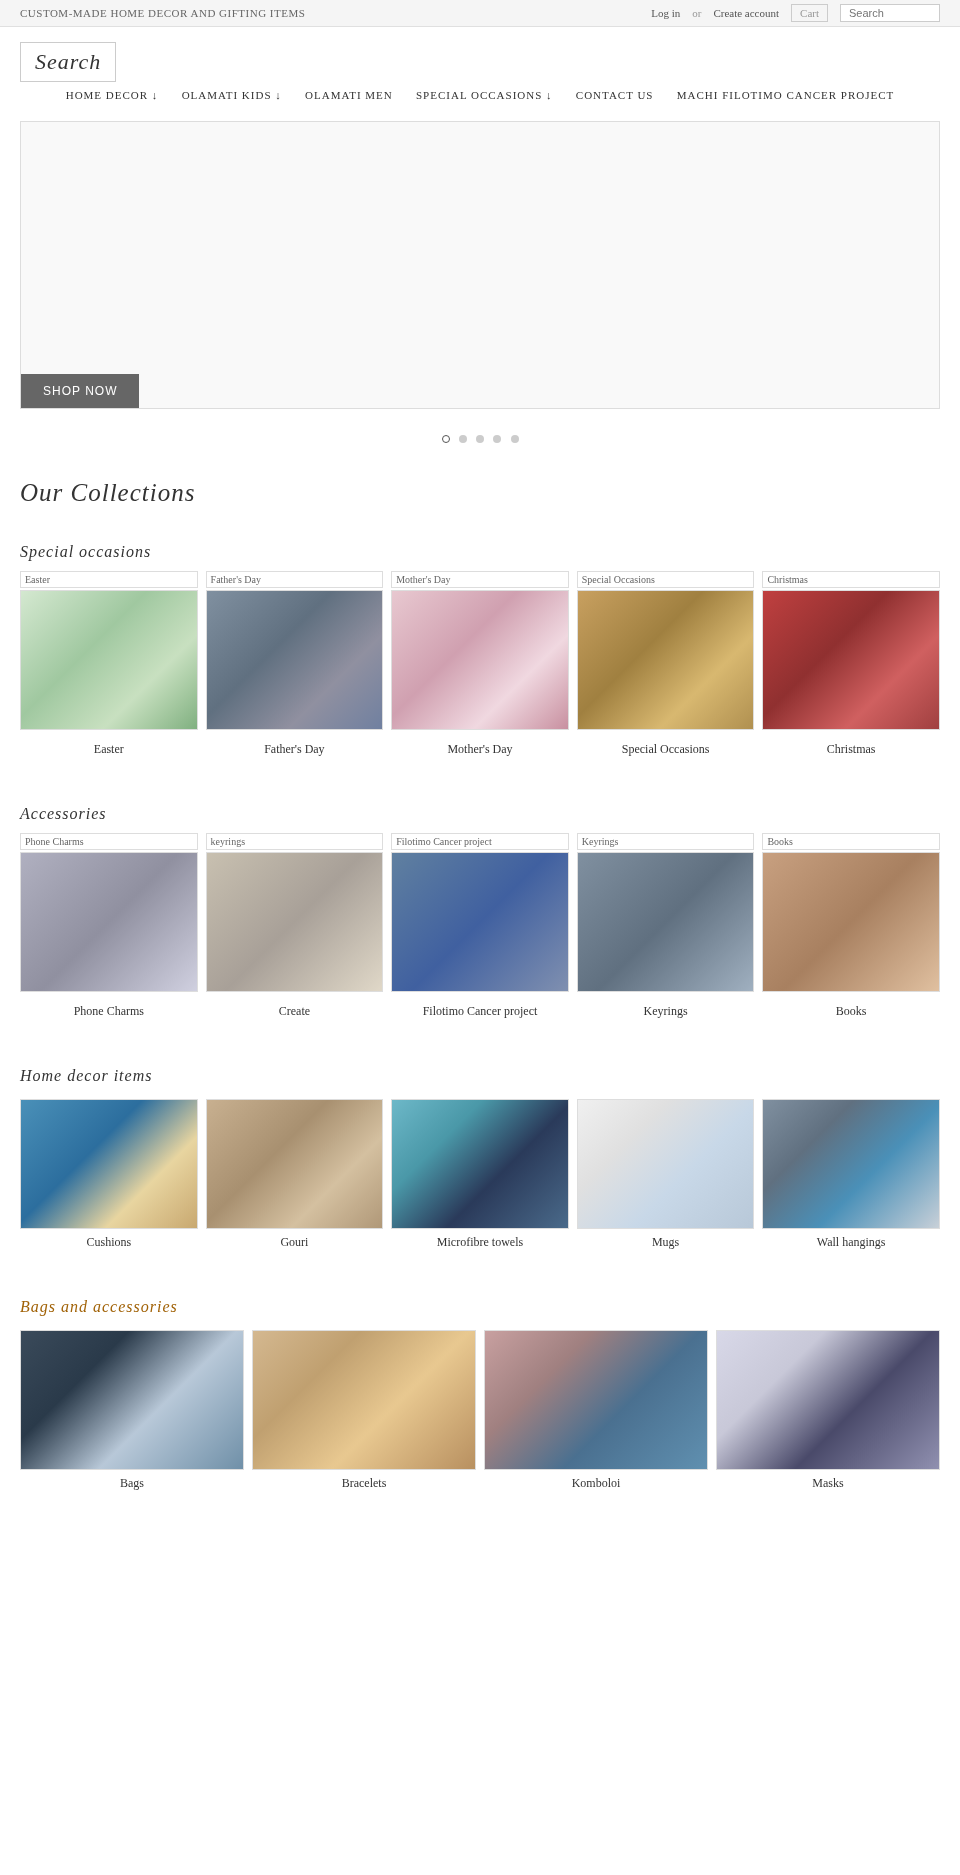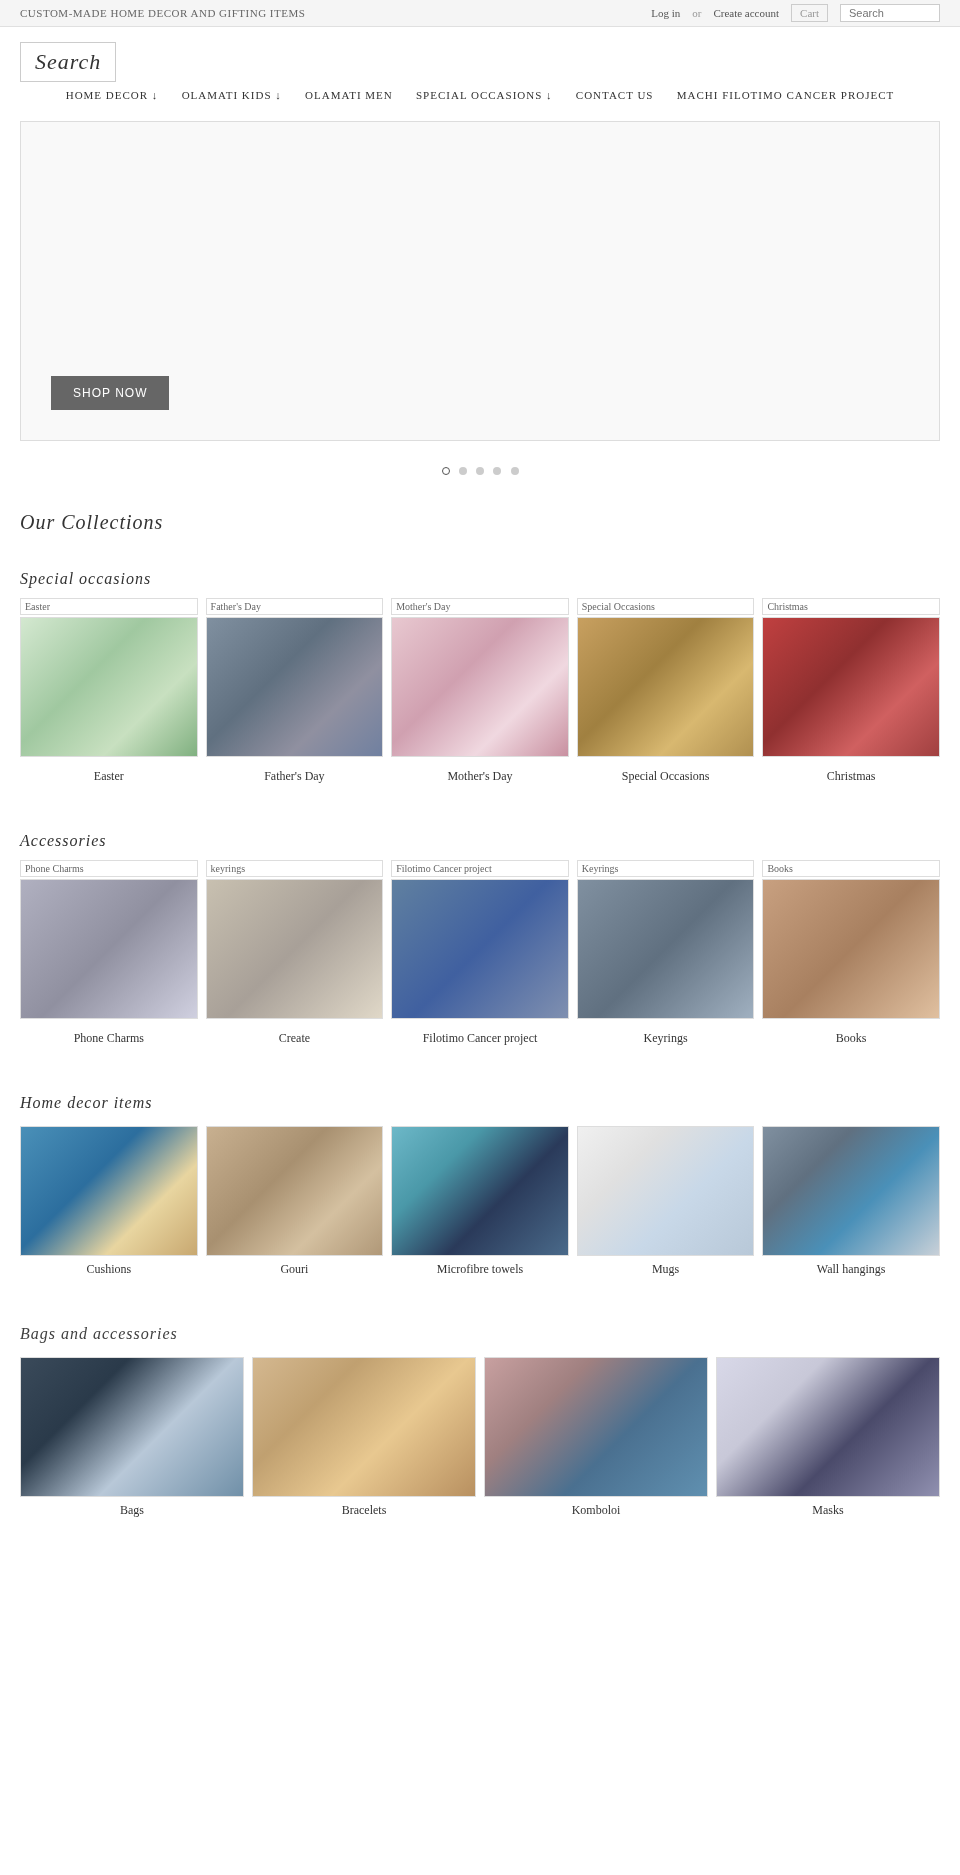--- a/index.html
+++ b/index.html
@@ -50,26 +50,25 @@
       color: #333;
       text-decoration: none;
       margin: 0 10px;
     }
     .nav-bottom { }
 
     
     .hero {
       border: 1px solid #ddd;
       margin: 10px 20px;
-      height: 320px;
+      height: 288px;
       background: #f9f9f9;
       position: relative;
       display: flex;
       align-items: flex-end;
-      padding: 30px;
     }
     .shop-now-btn {
       background: #666;
       color: #fff;
       padding: 10px 22px;
       font-size: 12px;
       letter-spacing: 1px;
       text-transform: uppercase;
       border: none;
       cursor: pointer;
@@ -84,21 +83,21 @@
       height: 8px;
       border-radius: 50%;
       background: #ccc;
       margin: 0 3px;
     }
     .hero-dot.active { background: #999; border: 1px solid #555; background: transparent; }
 
     
     .section { padding: 20px 20px 0; }
     .section-title {
-      font-size: 20px;
+      font-size: 25px;
       font-weight: normal;
       font-style: italic;
       letter-spacing: 1px;
       color: #333;
       margin-bottom: 16px;
     }
 
     
     .collection-grid {
       display: flex;
@@ -317,21 +316,21 @@
     <div class="product-item">
       <div class="product-img img-wallhangings" style="height:130px;border:1px solid #ddd;"></div>
       <span class="product-name">Wall hangings</span>
     </div>
   </div>
 </div>
 
 <div class="section-gap"></div>
 
 <div class="section">
-  <h3 style="font-size:16px;font-weight:normal;font-style:italic;letter-spacing:1px;color:#404040;margin-bottom:14px;">Bags and accessories</h3>
+  <h3 style="font-size:16px;font-weight:normal;font-style:italic;letter-spacing:1px;color:#a16207;margin-bottom:14px;">Bags and accessories</h3>
   <div class="product-grid">
     <div class="product-item">
       <div class="product-img img-bags" style="height:140px;border:1px solid #ddd;"></div>
       <span class="product-name">Bags</span>
     </div>
     <div class="product-item">
       <div class="product-img img-bracelets" style="height:140px;border:1px solid #ddd;"></div>
       <span class="product-name">Bracelets</span>
     </div>
     <div class="product-item">

